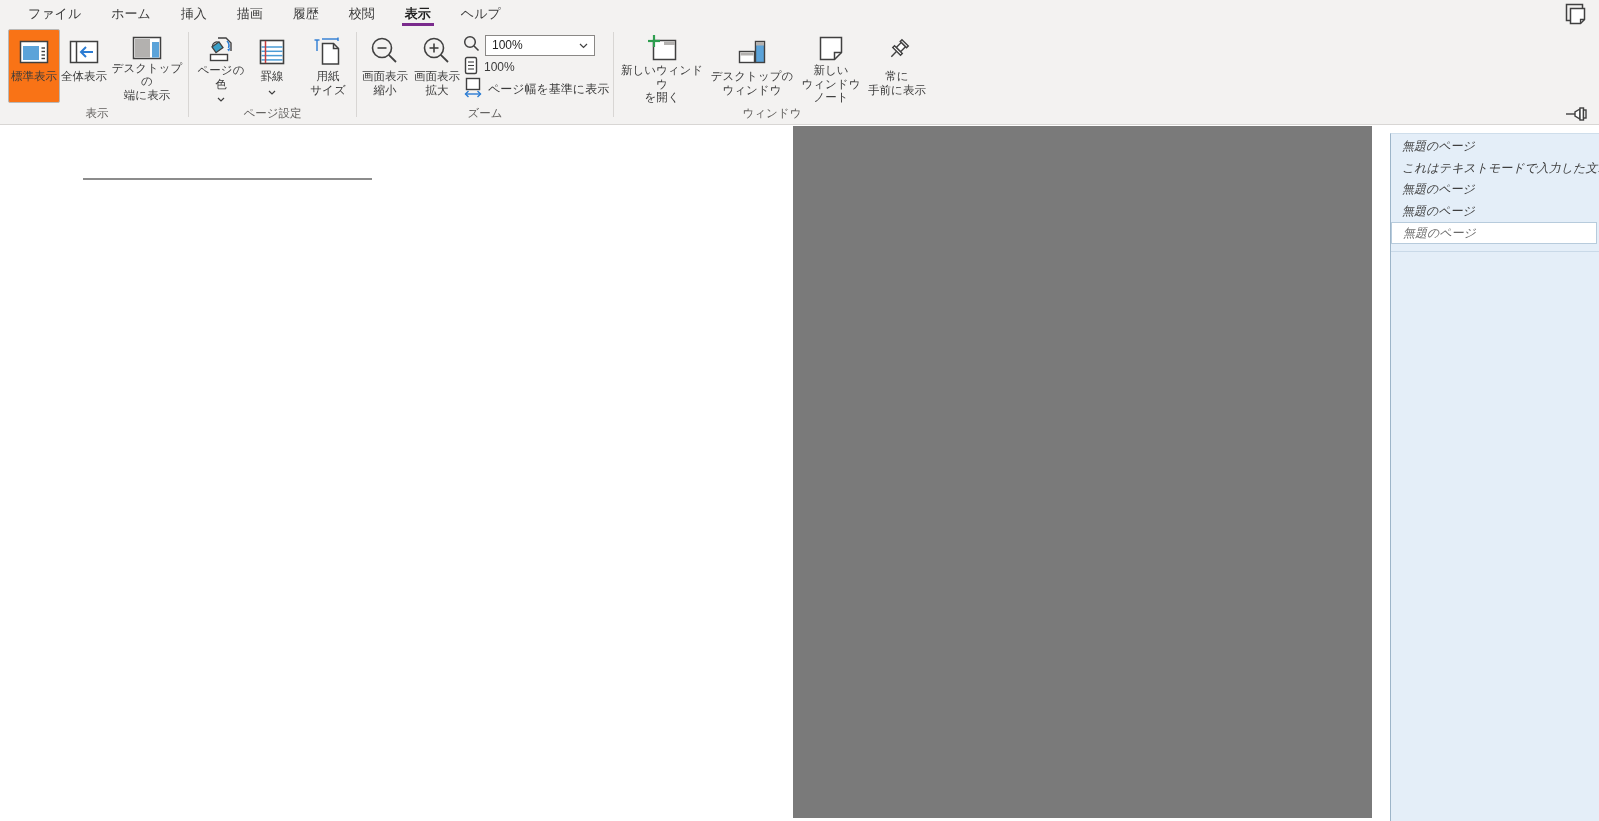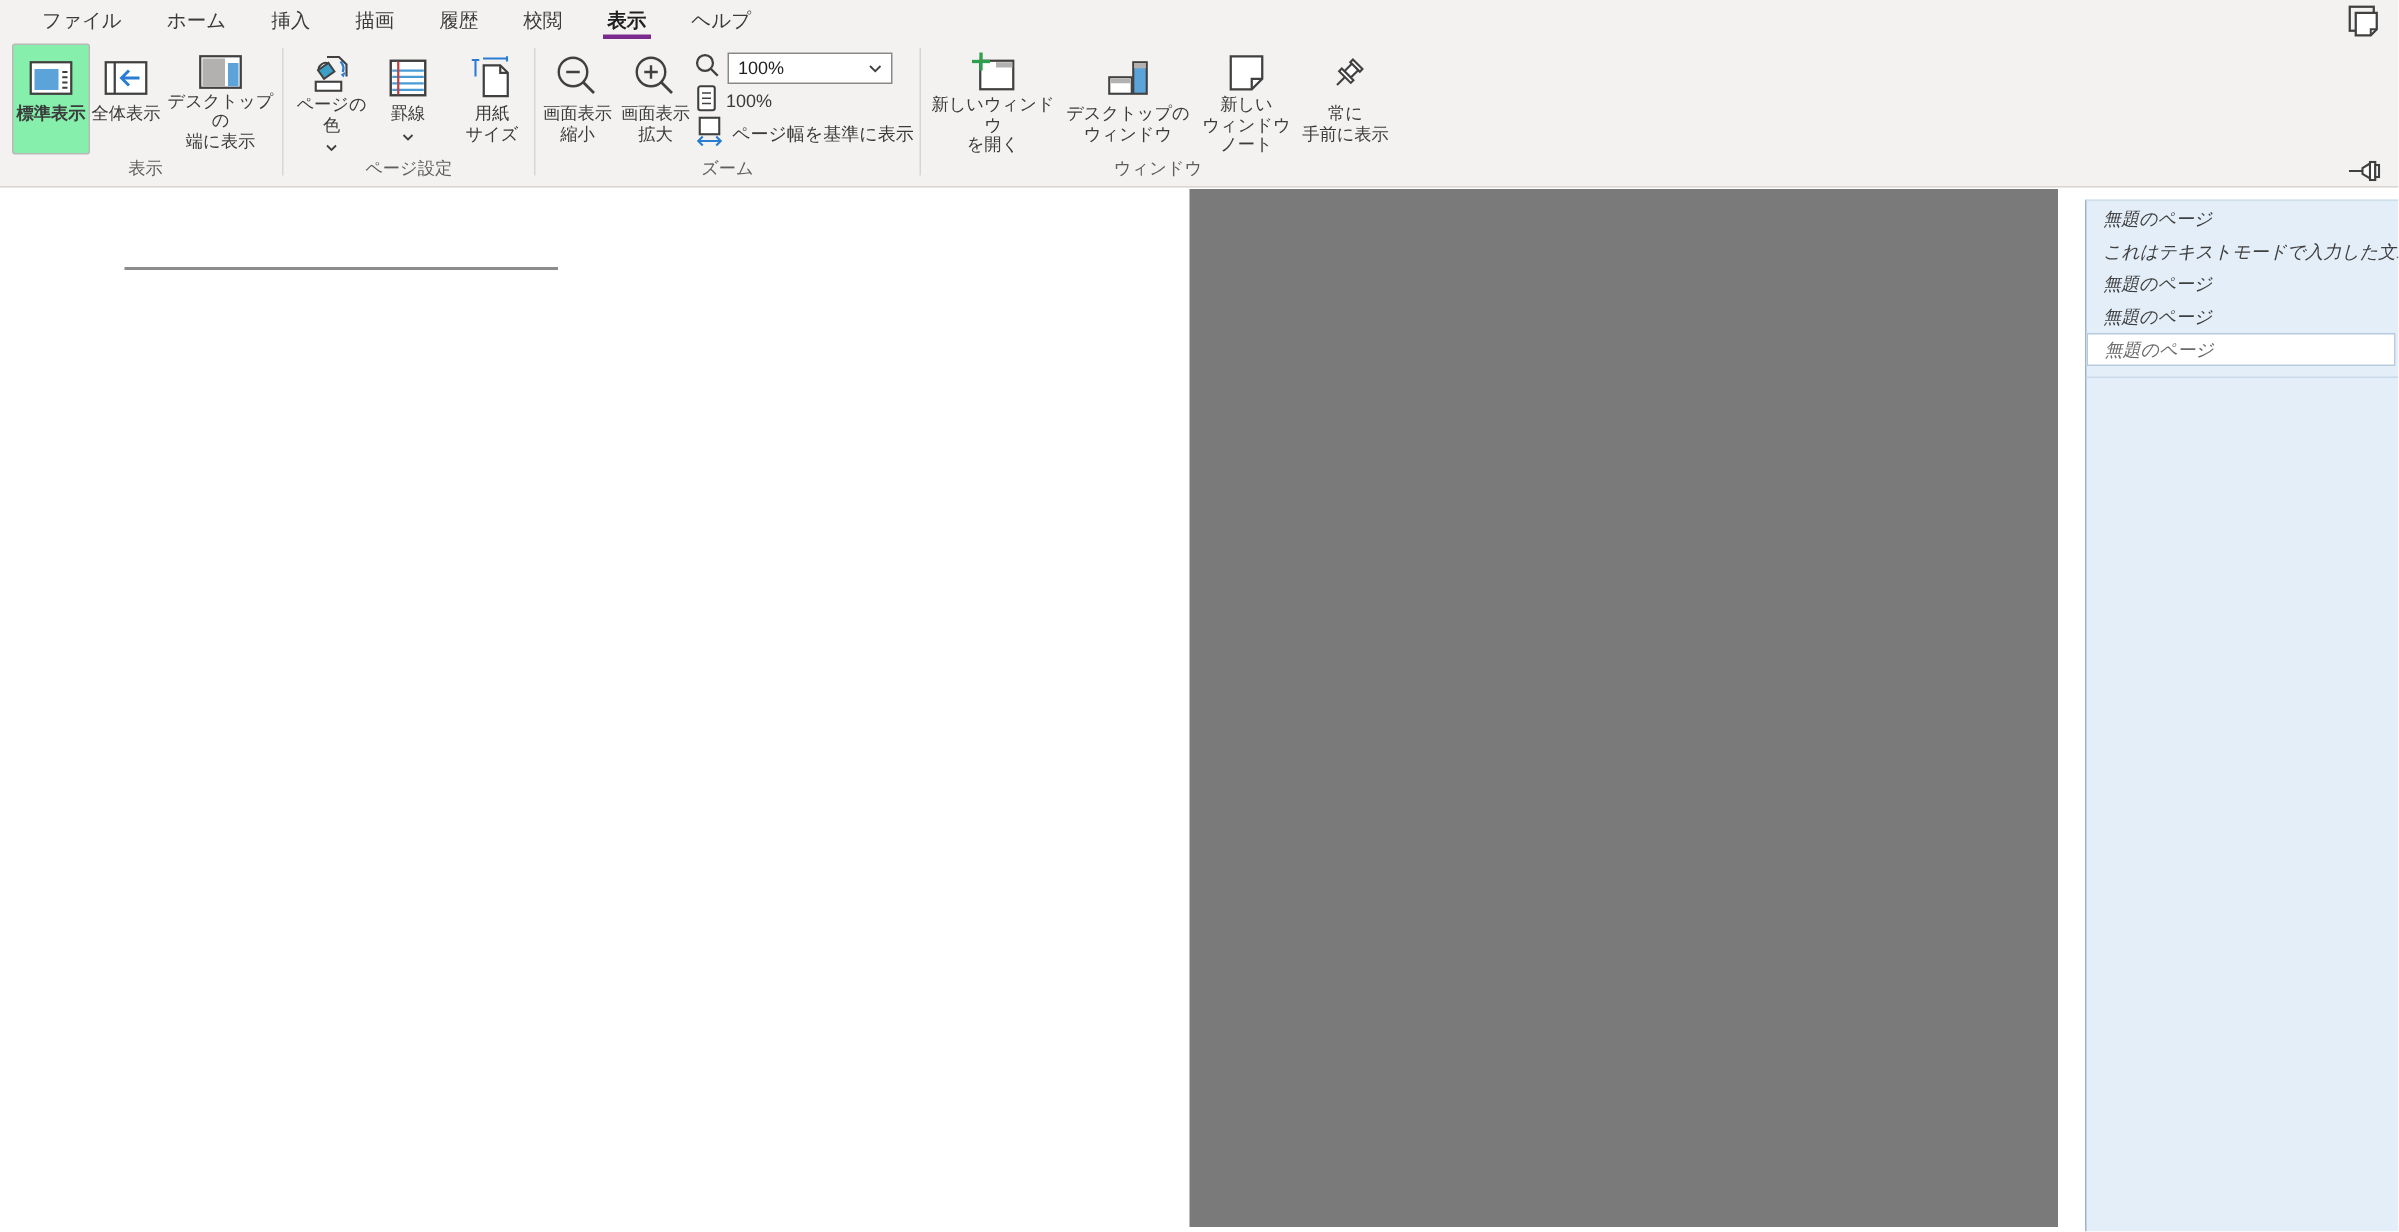--- a/index.html
+++ b/index.html
@@ -20,21 +20,21 @@
   .ribbon { display:flex; align-items:stretch; height:97px; padding-left:8px; }
   .rgroup { display:flex; flex-direction:column; position:relative; }
   .rgroup-buttons { display:flex; align-items:flex-start; height:76px; padding-top:1px; }
   .rgroup-label { height:20px; text-align:center; font-size:11.5px; color:#605e5c; line-height:18px; }
   .gsep { width:1px; background:#d8d6d4; margin:4px 2px 8px 2px; }
   .isep { width:1px; background:#d8d6d4; margin:6px 4px 14px 4px; }
 
   .bigbtn { display:flex; flex-direction:column; align-items:center; height:74px;
             padding-top:4px; border:1px solid transparent; border-radius:2px;
             font-size:11.5px; color:#3b3b3b; text-align:center; line-height:13.5px; cursor:default; }
-  .bigbtn.selected { background:#86efac; border-color:#bab8b6;font-weight:bold; }
+  .bigbtn.selected { background:#f97316; border-color:#bab8b6; }
   .bigbtn .ic { height:36px; display:flex; align-items:center; justify-content:center; }
   .bigbtn .chev { margin-top:1px; }
 
   .zoomcol { display:flex; flex-direction:column; gap:2px; padding-top:6px; width:148px; }
   .zoomrow { display:flex; align-items:center; gap:5px; height:20px; font-size:12px; color:#3b3b3b; }
   .combo { display:flex; align-items:center; justify-content:space-between;
            width:110px; height:21px; background:#fff; border:1px solid #8a8886;
            padding:0 6px; font-size:12px; color:#1f1f1f; }
 
   .topbar-corner-icon { position:absolute; top:3px; left:1563px; width:28px; height:24px; cursor:default; }

